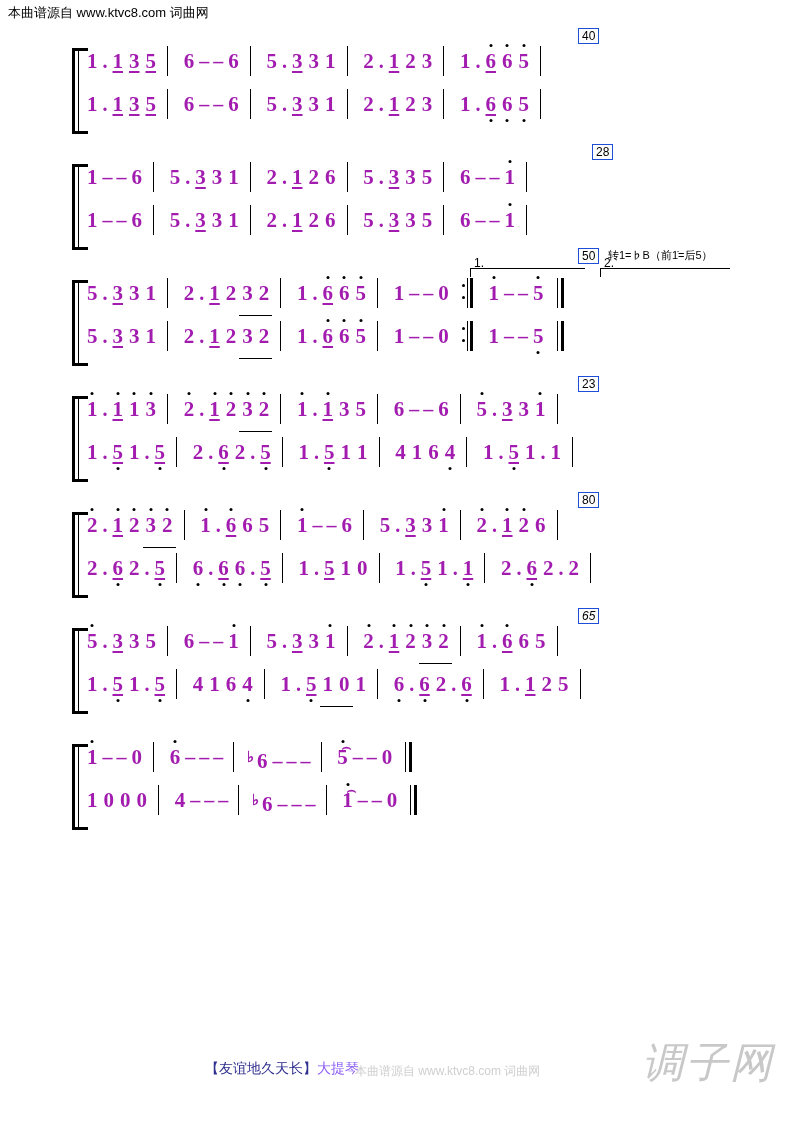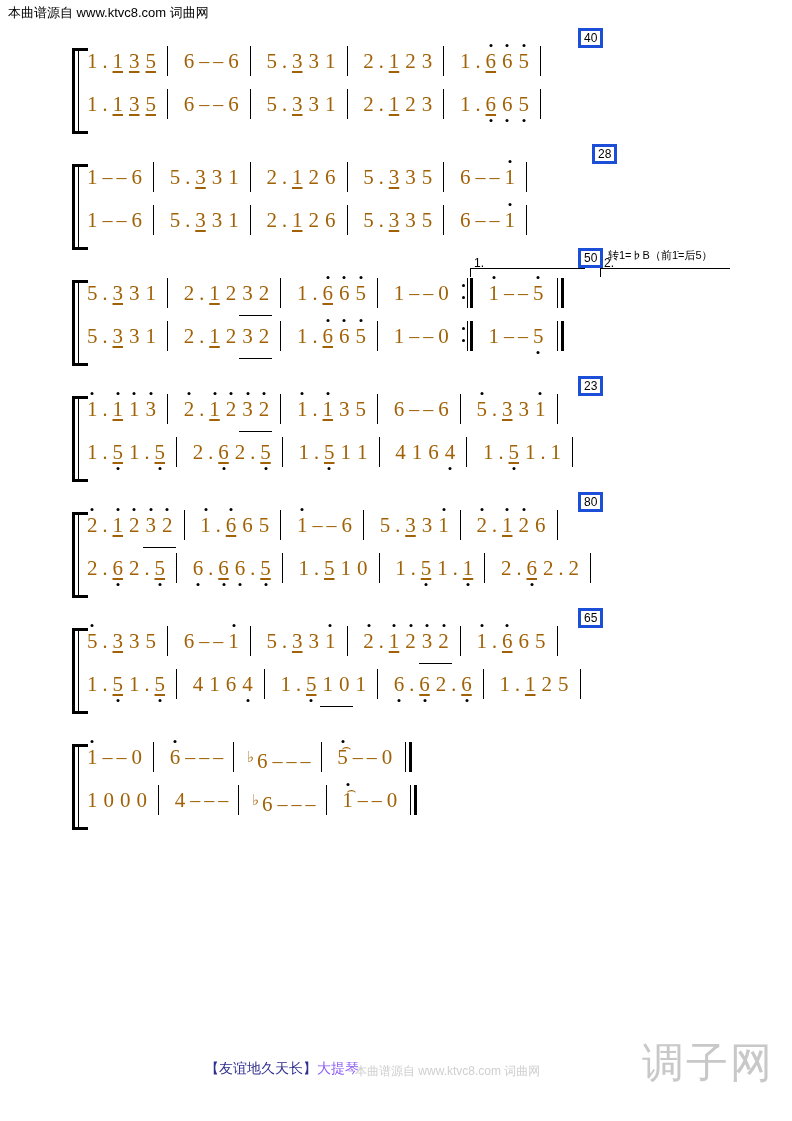--- a/index.html
+++ b/index.html
@@ -46,27 +46,28 @@
     left:3px; top:-3px; bottom:-3px;
     width:6px;
     border-left:1.5px solid #000;
   }
   .staff{
     position:relative;
     height:43px;
     white-space:nowrap;
     font-size:19px;
     line-height:43px;
-    color:#a16207;
+    color:#a21caf;
+    font-weight:bold;
   }
   .measure-no{
     position:absolute;
     font-family:"Liberation Sans", sans-serif;
     font-size:12px;
-    border:3px solid #1d4ed8;
+    border:1px solid #1d4ed8;
     padding:0px 3px;
     line-height:14px;
     background:#fff;
   }
   
   .bar{
     display:inline-block;
     vertical-align:top;
     position:relative;
     padding:0 6px;
@@ -174,21 +175,21 @@
     font-family:"Liberation Sans", sans-serif;
     white-space:nowrap;
   }
   .wm{
     position:absolute;
     right:18px; top:1040px;
     text-align:right;
     color:#c8c8c8;
     font-family:"Liberation Sans", sans-serif;
   }
-  .wm .big{ font-size:42px; letter-spacing:2px; display:block; line-height:46px;}
+  .wm .big{ font-size:42px; letter-spacing:2px; display:block; line-height:46px;font-style:italic;}
   .wm .small{ font-size:22px; display:block; line-height:26px;}
 </style>
 </head>
 <body>
 
 <div class="top-note">本曲谱源自 www.ktvc8.com 词曲网</div>
 
 <div class="sheet">
 
   <div class="system">
@@ -292,21 +293,21 @@
       <span class="bar"><span class="n">2</span><span class="dur">.</span><span class="n u">6<i class="dotdn"></i></span><span class="n">2</span><span class="dur">.</span><span class="n u">5<i class="dotdn"></i></span></span><span class="barline"></span>
       <span class="bar"><span class="n">6<i class="dotdn"></i></span><span class="dur">.</span><span class="n u">6<i class="dotdn"></i></span><span class="n">6<i class="dotdn"></i></span><span class="dur">.</span><span class="n u">5<i class="dotdn"></i></span></span><span class="barline"></span>
       <span class="bar"><span class="n">1</span><span class="dur">.</span><span class="n u">5</span><span class="n">1</span><span class="n">0</span></span><span class="barline"></span>
       <span class="bar"><span class="n">1</span><span class="dur">.</span><span class="n u">5<i class="dotdn"></i></span><span class="n">1</span><span class="dur">.</span><span class="n u">1<i class="dotdn"></i></span></span><span class="barline"></span>
       <span class="bar"><span class="n">2</span><span class="dur">.</span><span class="n u">6<i class="dotdn"></i></span><span class="n">2</span><span class="dur">.</span><span class="n">2</span></span><span class="barline"></span>
     </div>
   </div>
 
   <div class="system">
     <div class="brace"></div>
-    <div class="measure-no" style="left:578px;top:-12px;">65</div>
+    <div class="measure-no" style="left:578px;top:-12px;font-style:italic;">65</div>
     <div class="staff">
       <span class="bar"><span class="n">5<i class="dotup"></i></span><span class="dur">.</span><span class="n u">3</span><span class="n">3</span><span class="n">5</span></span><span class="barline"></span>
       <span class="bar"><span class="n">6</span><span class="dur">–</span><span class="dur">–</span><span class="n">1<i class="dotup"></i></span></span><span class="barline"></span>
       <span class="bar"><span class="n">5</span><span class="dur">.</span><span class="n u">3</span><span class="n">3</span><span class="n">1<i class="dotup"></i></span></span><span class="barline"></span>
       <span class="bar"><span class="n">2<i class="dotup"></i></span><span class="dur">.</span><span class="n u">1<i class="dotup"></i></span><span class="n">2<i class="dotup"></i></span><span class="n uu">3<i class="dotup"></i></span><span class="n uu">2<i class="dotup"></i></span></span><span class="barline"></span>
       <span class="bar"><span class="n">1<i class="dotup"></i></span><span class="dur">.</span><span class="n u">6<i class="dotup"></i></span><span class="n">6</span><span class="n">5</span></span><span class="barline"></span>
     </div>
     <div class="staff">
       <span class="bar"><span class="n">1</span><span class="dur">.</span><span class="n u">5<i class="dotdn"></i></span><span class="n">1</span><span class="dur">.</span><span class="n u">5<i class="dotdn"></i></span></span><span class="barline"></span>
       <span class="bar"><span class="n">4</span><span class="n">1</span><span class="n">6</span><span class="n">4<i class="dotdn"></i></span></span><span class="barline"></span>

